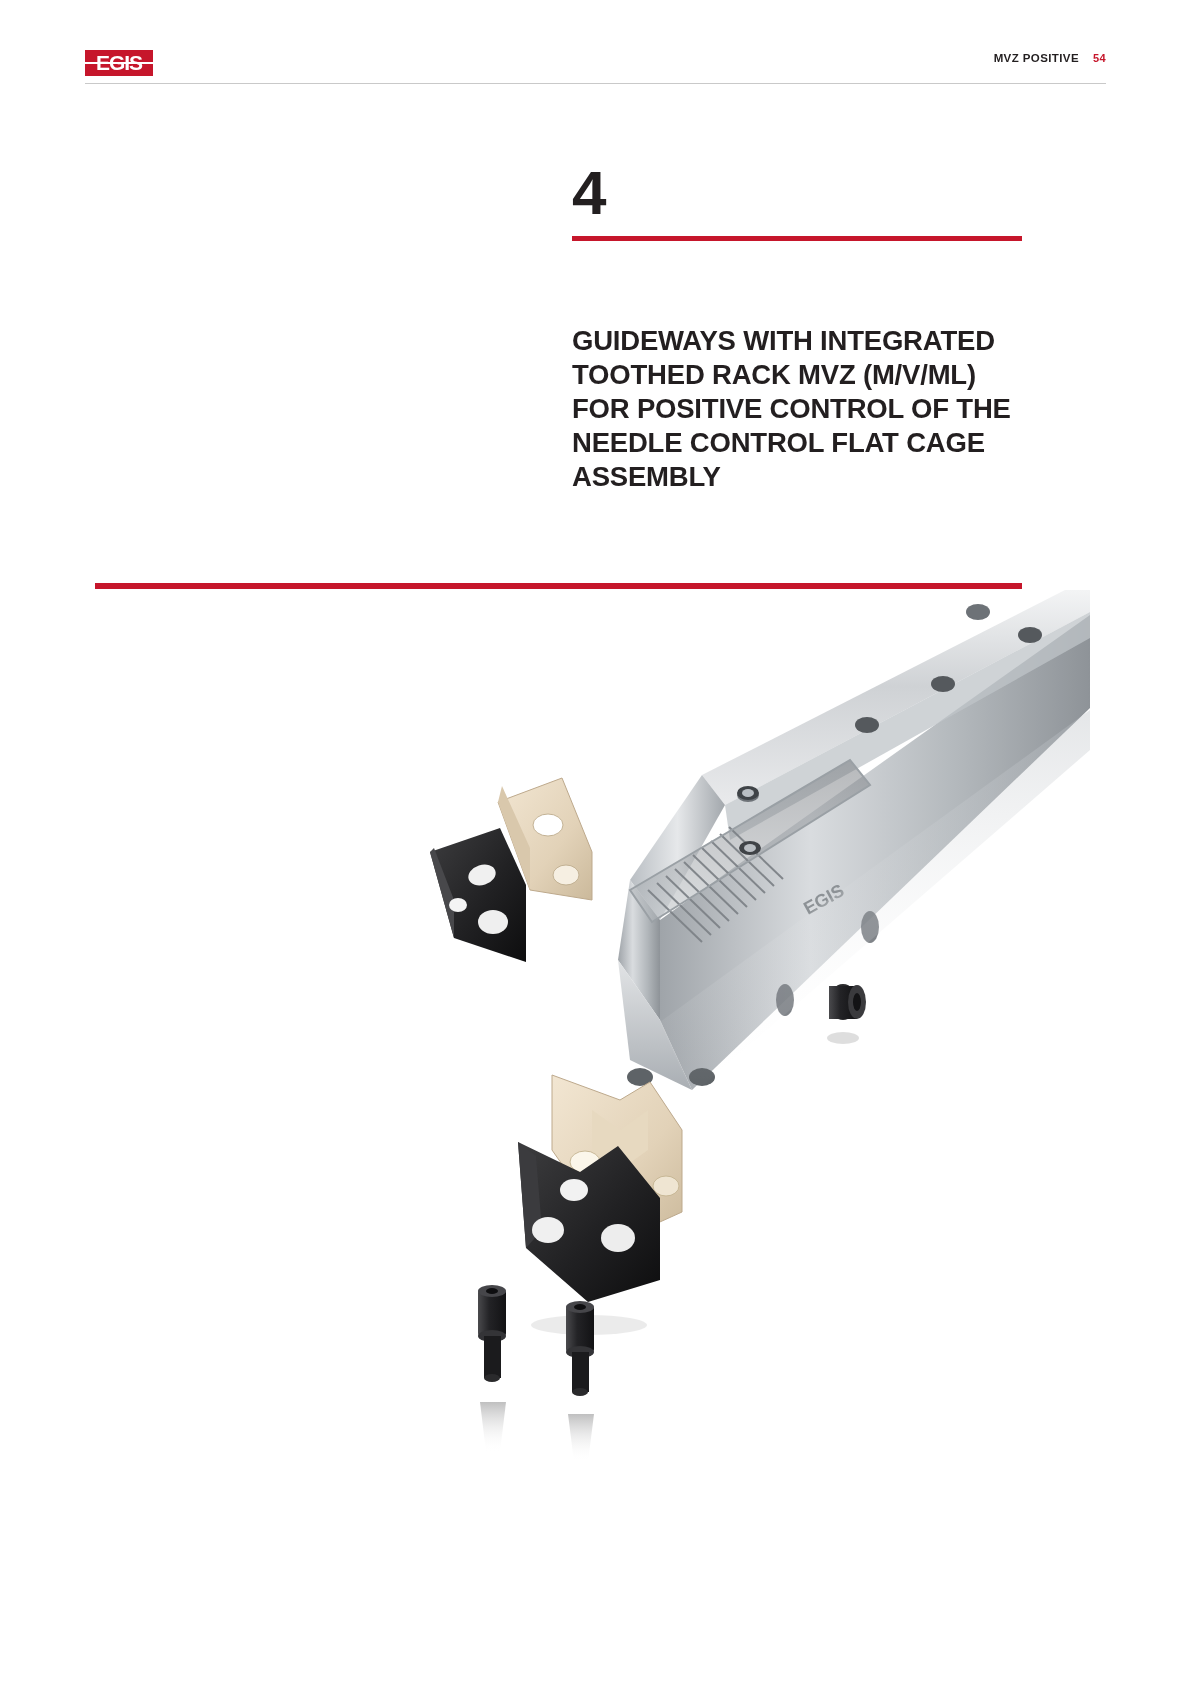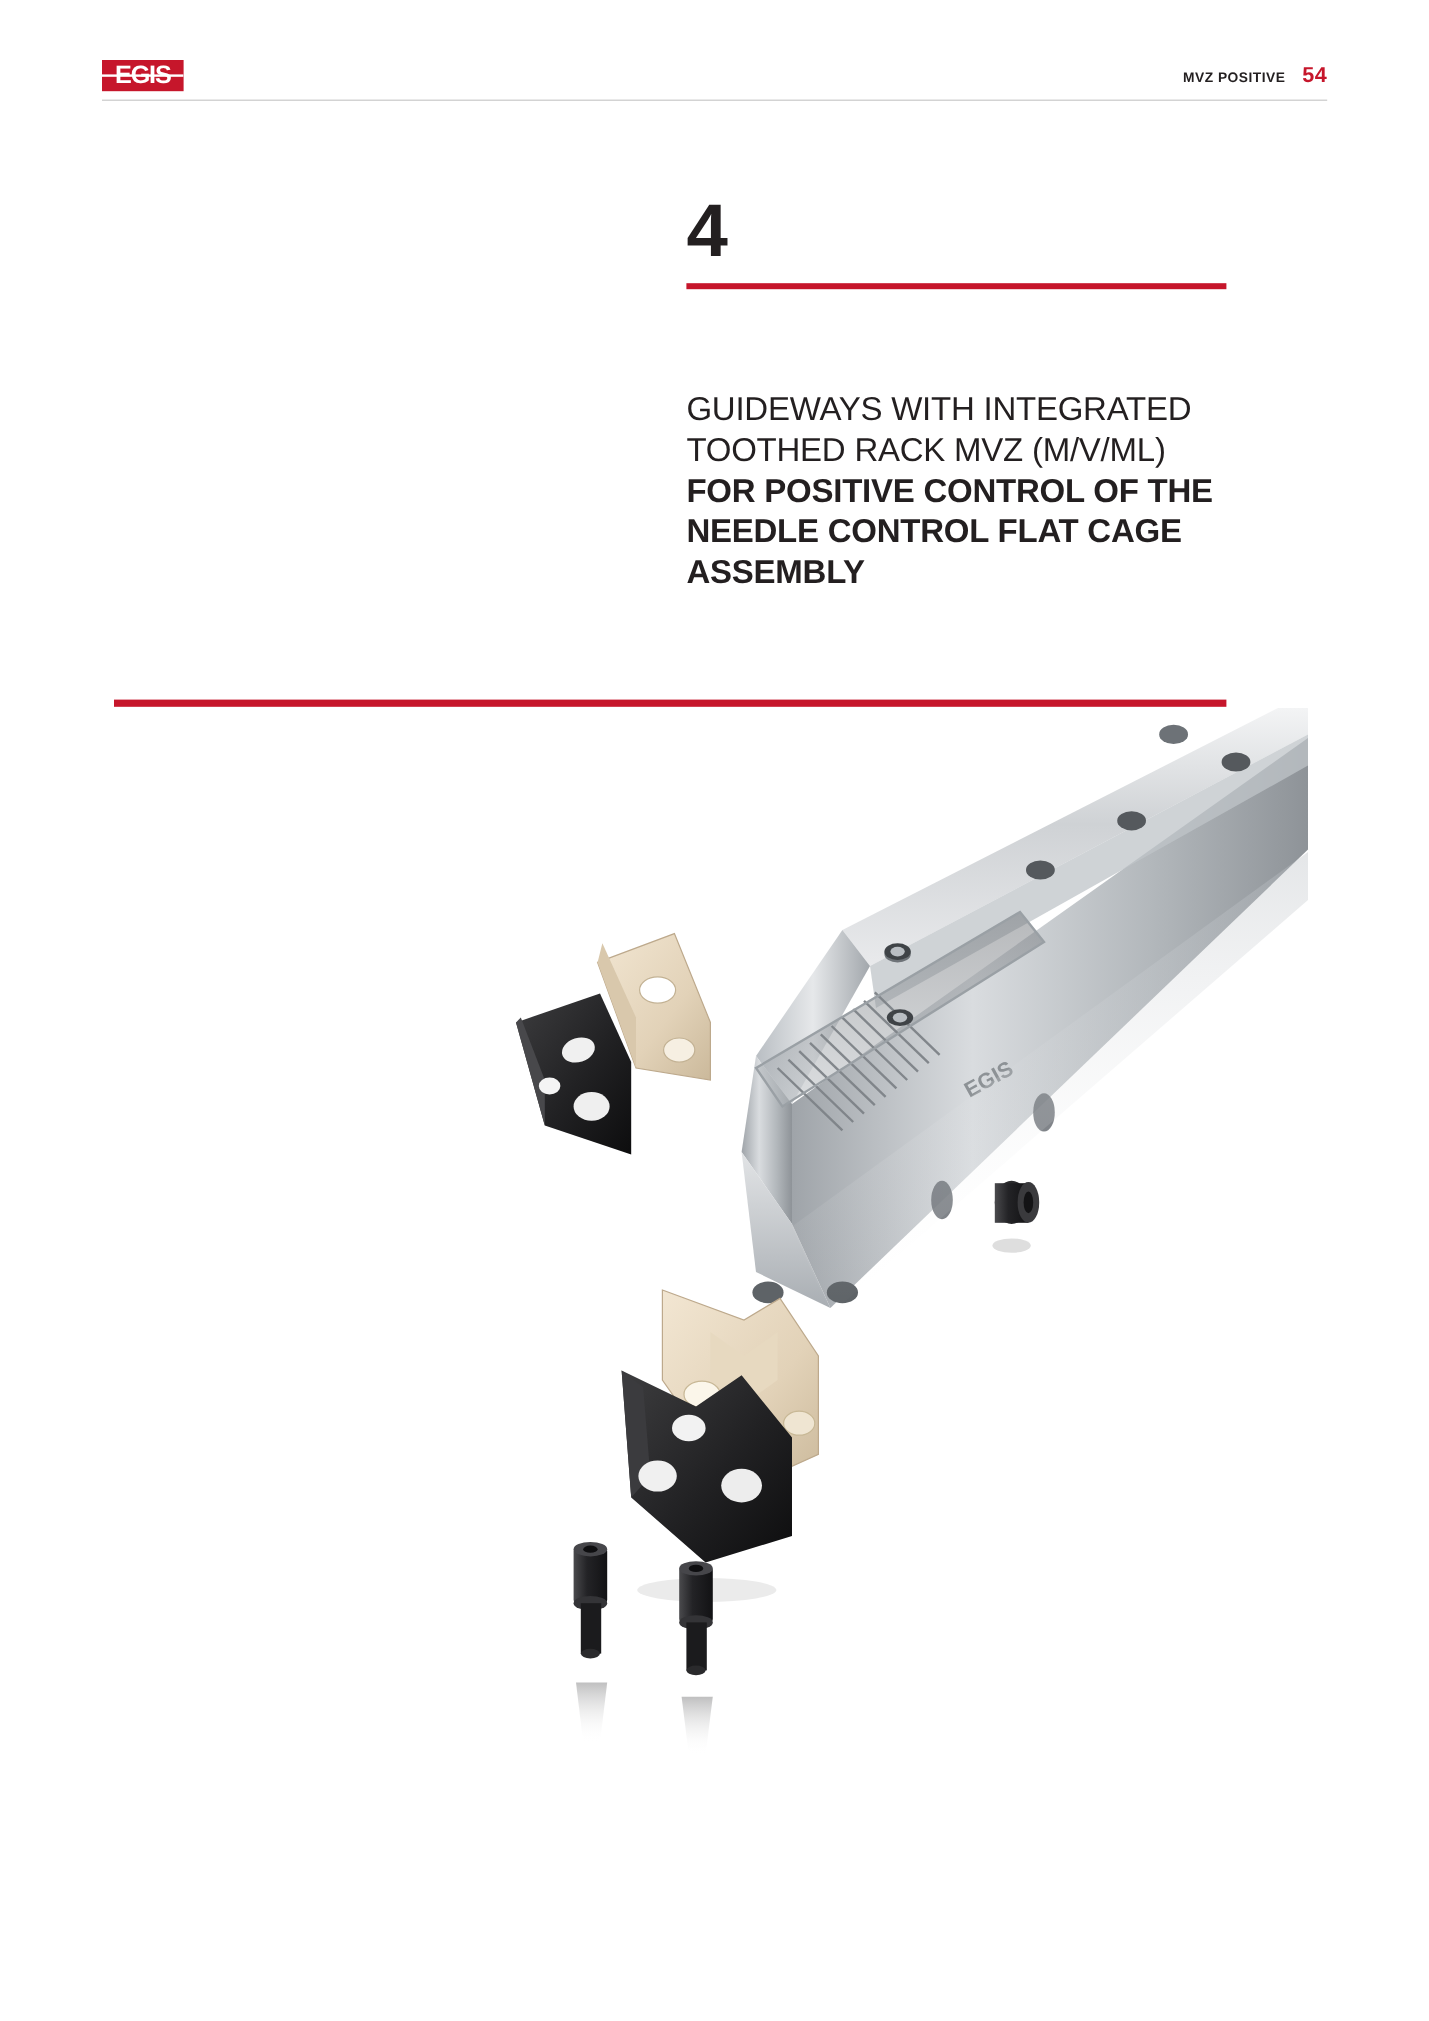--- a/index.html
+++ b/index.html
@@ -53,21 +53,21 @@
     right: 0;
     top: 8px;
     font-size: 11.5px;
     font-weight: bold;
     letter-spacing: 0.4px;
     color: #231f20;
     white-space: nowrap;
   }
   .header-right .page-num {
     color: #c6162b;
-    font-size: 18px;
+    font-size: 11px;
     margin-left: 14px;
   }
   .header-rule {
     position: absolute;
     left: 0;
     top: 39px;
     width: 1021px;
     height: 1px;
     background: #c9c9c9;
   }
@@ -97,21 +97,21 @@
     position: absolute;
     left: 572px;
     top: 306px;
     width: 460px;
     font-size: 27.5px;
     line-height: 34px;
     color: #231f20;
     letter-spacing: -0.2px;
   }
   .chapter-title .strong {
-    font-weight: normal;
+    font-weight: bold;
   }
 
   
   .section-rule {
     position: absolute;
     left: 95px;
     top: 583px;
     width: 927px;
     height: 6px;
     background: #c6162b;

